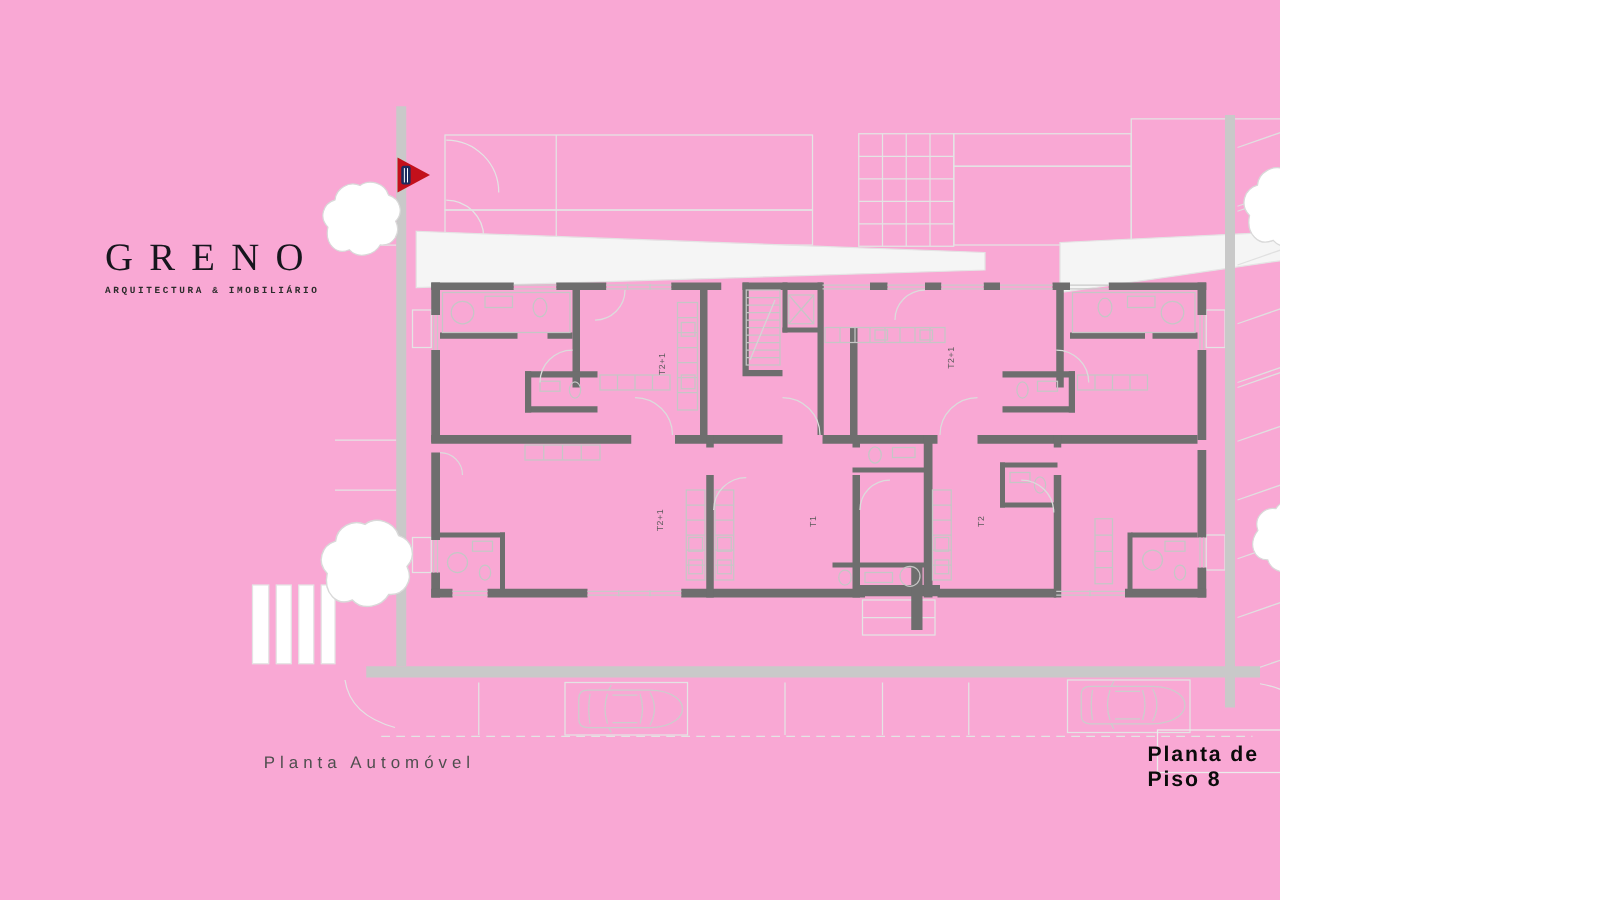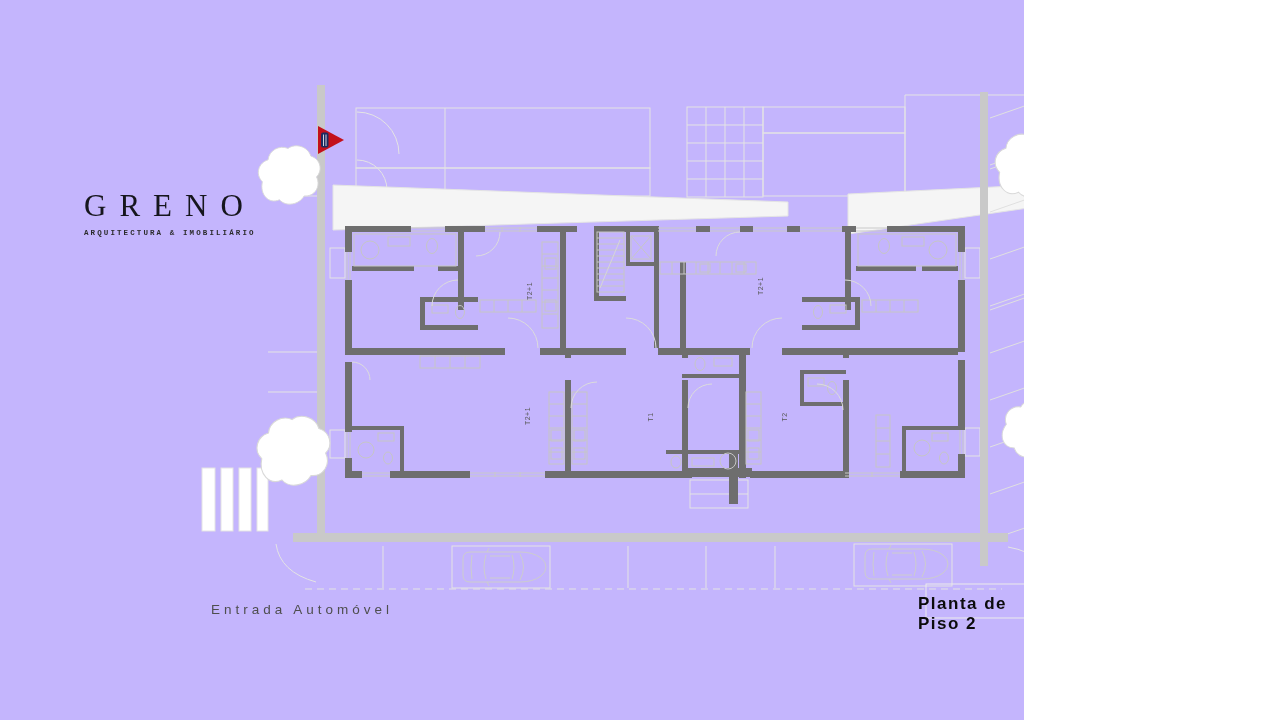--- a/index.html
+++ b/index.html
@@ -1,16 +1,16 @@
 <!DOCTYPE html>
 <html><head>
 <meta charset="utf-8">
 <style>
   html,body{margin:0;padding:0;background:#ffffff;}
-  .stage{position:relative;width:1024px;height:720px;background:#c4b5fd;overflow:hidden;
+  .stage{position:relative;width:1024px;height:720px;background:#f9a8d4;overflow:hidden;
          font-family:"Liberation Sans",sans-serif;}
   .stage svg{position:absolute;left:0;top:0;}
   .brand{position:absolute;left:84px;top:190px;width:220px;}
   .brand-name{font-family:"Liberation Serif",serif;font-size:31px;letter-spacing:13px;
               color:#16161d;font-weight:400;line-height:1;}
   .brand-tagline{margin-top:8px;font-size:7.5px;font-weight:700;letter-spacing:2.1px;
                  color:#2b2b2b;font-family:Liberation Mono, monospace;}
   .entrance-caption{position:absolute;left:211px;top:602px;font-size:13.5px;
                     letter-spacing:4px;color:#4e4e4e;}
   .plan-title{position:absolute;left:918px;top:594px;font-size:17px;font-weight:700;
@@ -325,16 +325,16 @@
     <text class="unit" transform="translate(653,417) rotate(-90)" text-anchor="middle">T1</text>
     <text class="unit" transform="translate(787,417) rotate(-90)" text-anchor="middle">T2</text>
   </g>
 </svg>
 
 <div class="brand">
   <div class="brand-name">GRENO</div>
   <div class="brand-tagline">ARQUITECTURA &amp; IMOBILIÁRIO</div>
 </div>
 
-<div class="entrance-caption">Entrada Automóvel</div>
-<div class="plan-title">Planta de Piso 2</div>
+<div class="entrance-caption">Planta Automóvel</div>
+<div class="plan-title">Planta de Piso 8</div>
 
 </div>
 
 </body></html>

